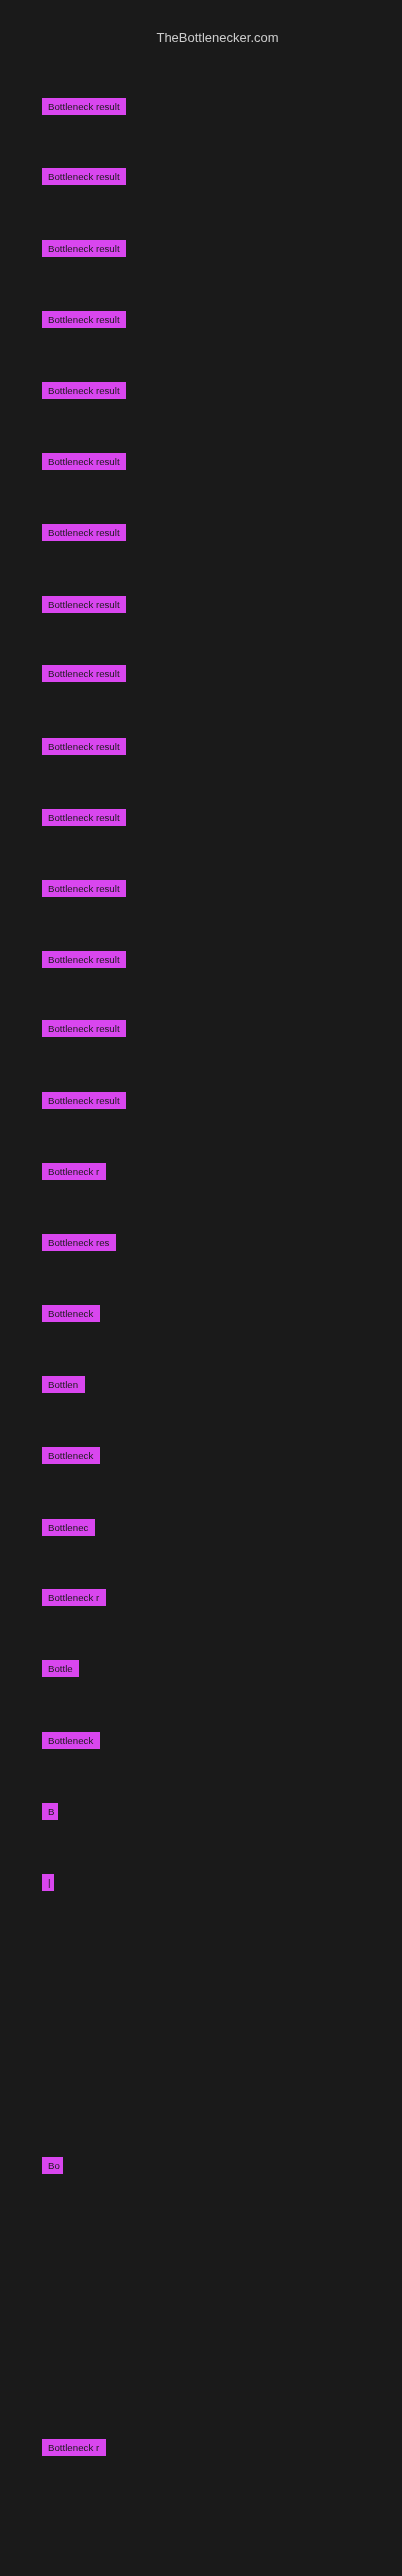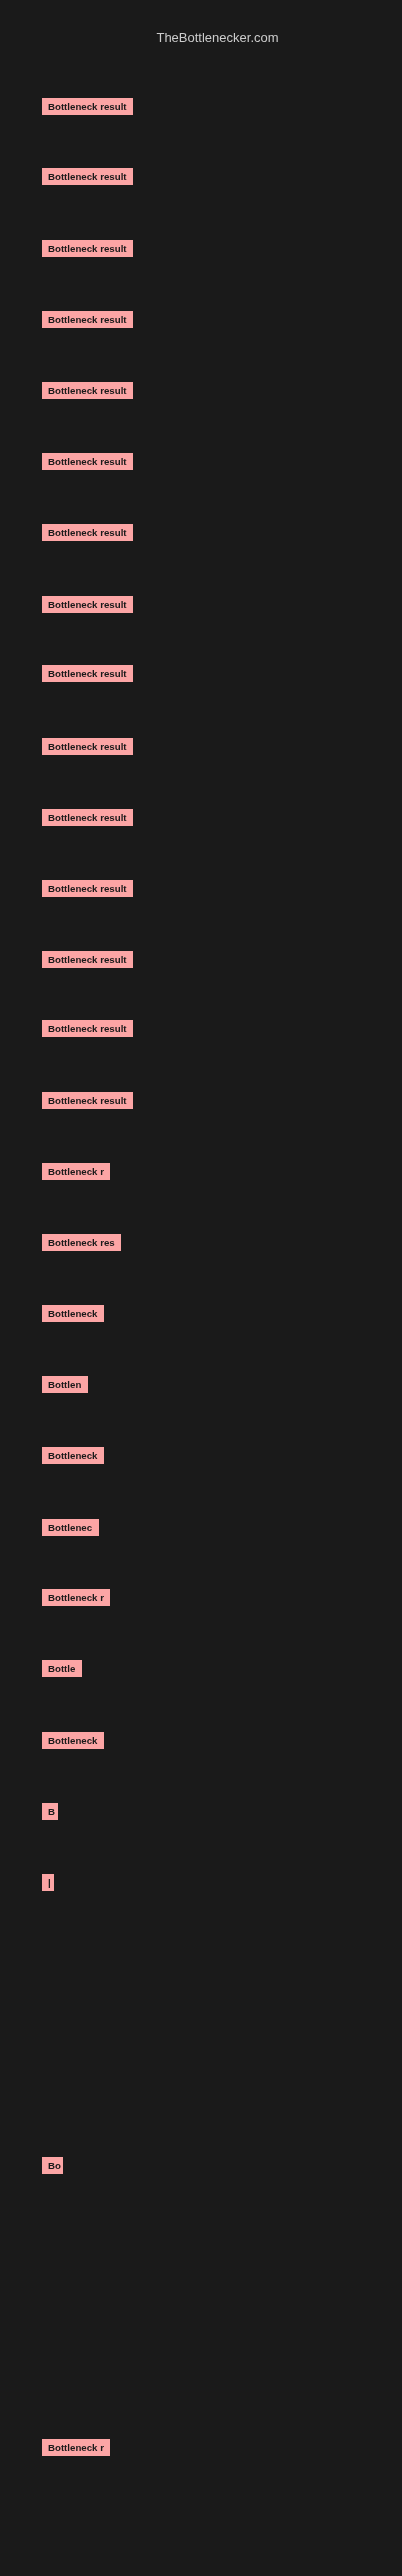--- a/index.html
+++ b/index.html
@@ -23,24 +23,24 @@
       padding: 6.4px 0;
       font-weight: normal;
     }
 
     .bottleneck-item {
       position: absolute;
       left: 1.6px;
     }
 
     .bottleneck-badge {
-      background-color: #fca5a5;
+      background-color: #d946ef;
       color: #1a1a1a;
       font-size: 9.7px;
-      font-weight: bold;
+      font-weight: normal;
       padding: 3.2px 6.4px;
       display: inline-block;
       white-space: nowrap;
       overflow: hidden;
     }
   </style>
 </head>
 <body>
 
 <div class="site-title">TheBottlenecker.com</div>

